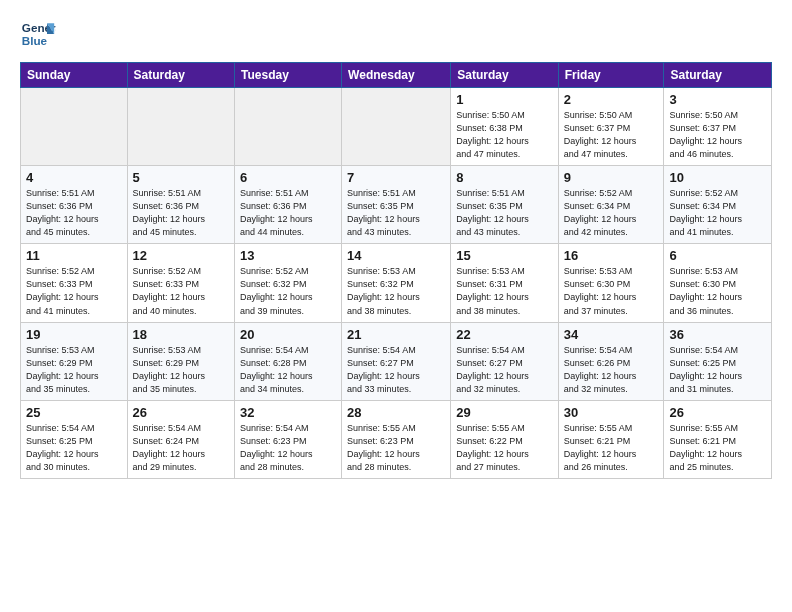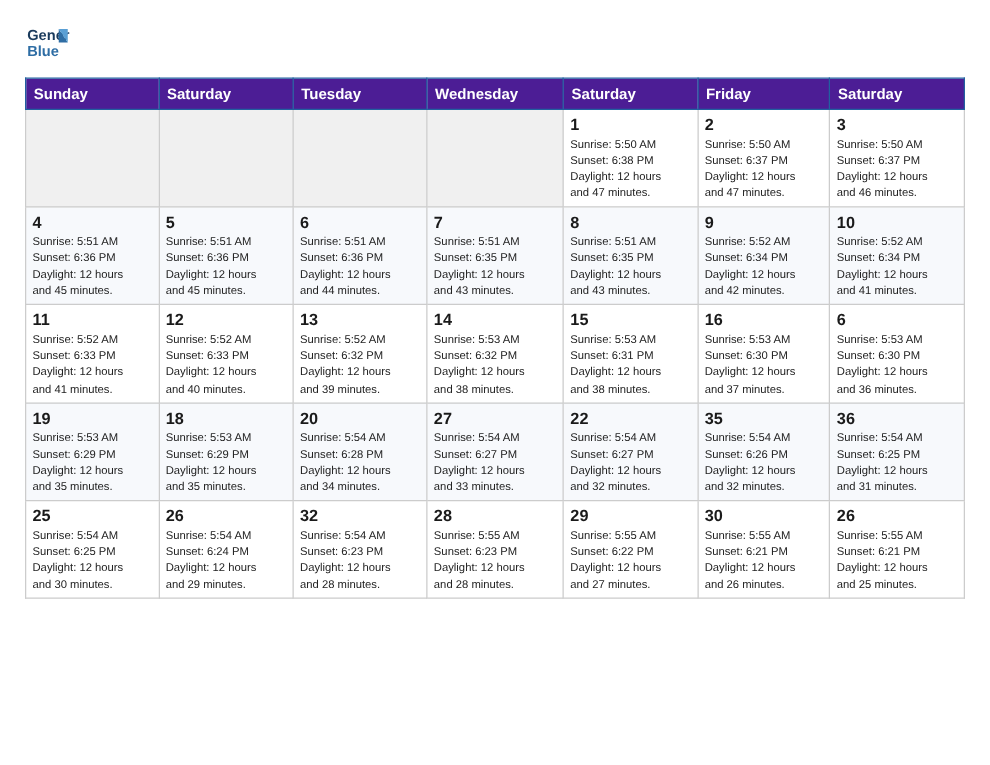--- a/index.html
+++ b/index.html
@@ -262,35 +262,35 @@
 and 35 minutes.</div>
           </td>
           <td>
             <span class="day-number">20</span>
             <div class="day-info" style="white-space: pre-line;">Sunrise: 5:54 AM
 Sunset: 6:28 PM
 Daylight: 12 hours
 and 34 minutes.</div>
           </td>
           <td>
-            <span class="day-number">27</span>
+            <span class="day-number">21</span>
             <div class="day-info" style="white-space: pre-line;">Sunrise: 5:54 AM
 Sunset: 6:27 PM
 Daylight: 12 hours
 and 33 minutes.</div>
           </td>
           <td>
             <span class="day-number">22</span>
             <div class="day-info" style="white-space: pre-line;">Sunrise: 5:54 AM
 Sunset: 6:27 PM
 Daylight: 12 hours
 and 32 minutes.</div>
           </td>
           <td>
-            <span class="day-number">35</span>
+            <span class="day-number">34</span>
             <div class="day-info" style="white-space: pre-line;">Sunrise: 5:54 AM
 Sunset: 6:26 PM
 Daylight: 12 hours
 and 32 minutes.</div>
           </td>
           <td>
             <span class="day-number">36</span>
             <div class="day-info" style="white-space: pre-line;">Sunrise: 5:54 AM
 Sunset: 6:25 PM
 Daylight: 12 hours

